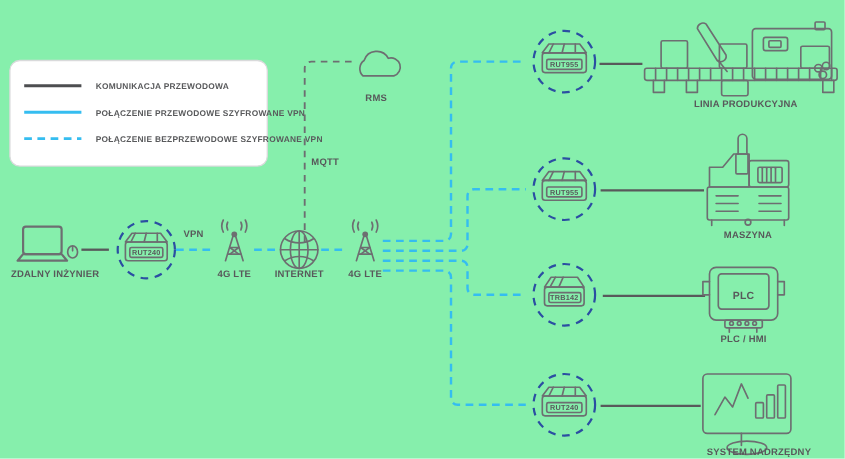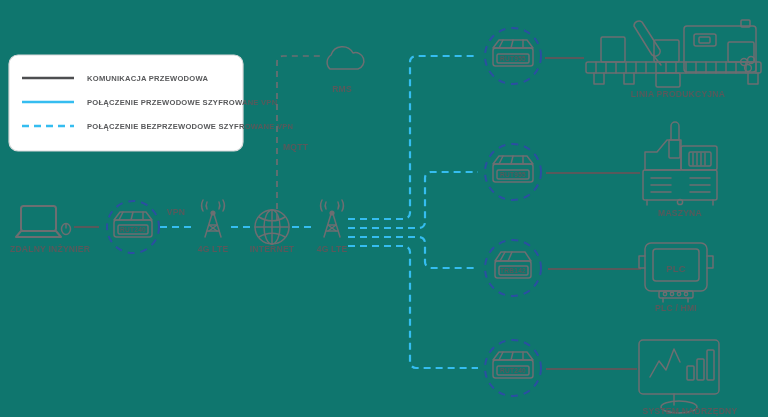--- a/index.html
+++ b/index.html
@@ -4,21 +4,21 @@
 <style>
   html, body {
     margin: 0;
     padding: 0;
     background: #ffffff;
   }
   #canvas {
     position: relative;
     width: 768px;
     height: 417px;
-    background: #0f766e;
+    background: #86efac;
     font-family: "Liberation Sans", sans-serif;
     overflow: hidden;
   }
   #diagram {
     position: absolute;
     left: 0;
     top: 0;
     width: 768px;
     height: 417px;
   }

